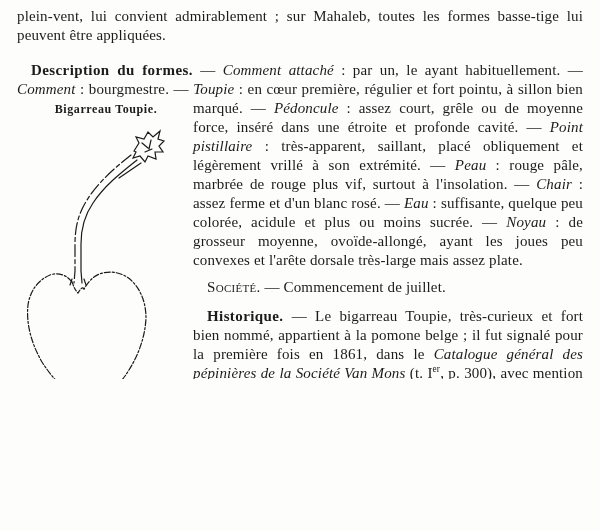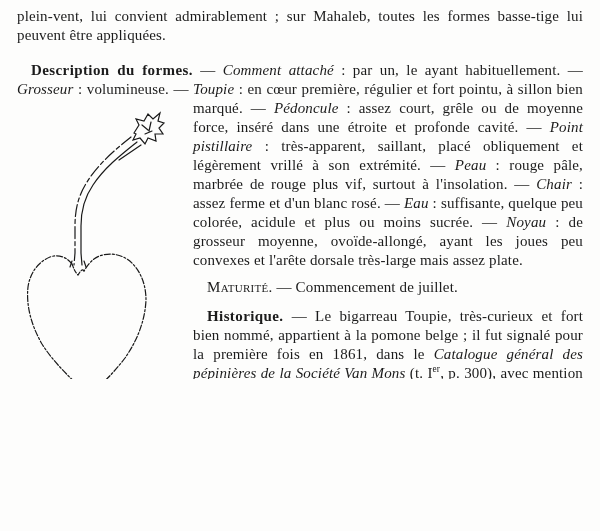--- a/index.html
+++ b/index.html
@@ -46,38 +46,39 @@
   .divider .dot  { position: absolute; left: 228px; top: 5px; width: 3px; height: 3px; background: #1b1b1b; border-radius: 50%; }
   .divider .rule { position: absolute; left: 283px; top: 4px; width: 58px; height: 2.5px; background: #141414; }
 </style>
 </head>
 <body>
 
 <div class="page">
 
   <p class="p-open">plein-vent, lui convient admirablement ; sur Mahaleb, toutes les formes basse-tige lui peuvent être appliquées.</p>
 
-  <p class="indent"><span><span class="bd">Description du formes.</span><span> — </span><span class="it">Comment attaché</span><span> : par un, le ayant habituellement. — </span><span class="it">Grosseur</span><span> : volumineuse. — </span><span class="it">Toupie</span><span> : en cœur première, régulier et fort pointu, </span></span><span class="figure">
+  <p class="indent"><span><span class="bd">Description du formes.</span><span> — </span><span class="it">Comment attaché</span><span> : par un, le ayant habituellement. — </span><span class="it">Comment</span><span> : bourgmestre. — </span><span class="it">Toupie</span><span> : en cœur première, régulier et fort pointu, </span></span><span class="figure">
+        <span class="fig-caption">Bigarreau Toupie.</span>
         <svg width="162" height="300" viewBox="0 0 162 300" fill="none" stroke="#1a1a1a" stroke-width="1.2" stroke-linecap="round">
 
         <path d="M 116 32 L 121 24 L 118 18 L 126 20 L 130 13 L 135 18 L 142 12 L 140 20 L 146 22 L 141 27 L 145 33 L 137 33 L 138 40 L 130 37 L 127 43 L 122 37 L 115 39 L 118 33 Z"></path>
         <path d="M 124 24 L 130 29 M 133 21 L 131 30 M 127 33 L 134 30"></path>
 
         <path d="M 119 41 C 104 53, 87 66, 75 84 C 66 97, 63 110, 63 125 L 63 152 L 64 164"></path>
         <path stroke-dasharray="12 3 4 3" d="M 113 36 C 98 48, 81 62, 69 81 C 60 95, 57 109, 57 125 L 57 152 L 56 164"></path>
         <path d="M 101 59 L 123 44"></path>
         <path d="M 54 160 L 52 166 M 66 160 L 68 166"></path>
 
         <path stroke-dasharray="6 2 2 2" d="M 54 163 C 49 156, 40 153, 32 156 C 20 161, 12 172, 10 186 C 8 204, 13 224, 24 243 C 34 259, 49 274, 62 286 L 70 295"></path>
         <path stroke-dasharray="6 2 2 2" d="M 70 295 C 80 287, 95 273, 107 257 C 119 240, 127 220, 128 199 C 128 183, 122 167, 109 158 C 98 151, 84 152, 76 158 C 72 161, 69 165, 66 170"></path>
         <path stroke-dasharray="4 2" d="M 54 163 C 56 168, 57 171, 60 174 C 62 171, 64 167, 66 170"></path>
       </svg>
       </span><span><span>à sillon bien marqué. — </span><span class="it">Pédoncule</span><span> : assez court, grêle ou de moyenne force, inséré dans une étroite et profonde cavité. — </span><span class="it">Point pistillaire</span><span> : très-apparent, saillant, placé obliquement et légèrement vrillé à son extrémité. — </span><span class="it">Peau</span><span> : rouge pâle, marbrée de rouge plus vif, surtout à l'insolation. — </span><span class="it">Chair</span><span> : assez ferme et d'un blanc rosé. — </span><span class="it">Eau</span><span> : suffisante, quelque peu colorée, acidule et plus ou moins sucrée. — </span><span class="it">Noyau</span><span> : de grosseur moyenne, ovoïde-allongé, ayant les joues peu convexes et l'arête dorsale très-large mais assez plate.</span></span></p>
 
-  <p class="mq"><span class="sc">Maturité.</span><span> — Commencement de juillet.</span></p>
+  <p class="mq"><span class="sc">Société.</span><span> — Commencement de juillet.</span></p>
 
 
   <p class="hist indent"><span class="bd">Historique.</span><span> — Le bigarreau Toupie, très-curieux et fort bien nommé, appartient à la pomone belge ; il fut signalé pour la première fois en 1861, dans le </span><span class="it">Catalogue général des pépinières de la Société Van Mons</span><span> (t. I</span><span class="sup">er</span><span>, p. 300), avec mention du nom de son obtenteur, M. Henrard, bourgmestre à Couthuin, près Huy, en la province de Liège. Ce fruit ressemble beaucoup, pour la forme et le coloris, au bigarreau Richelieu, décrit ci dessus (p. 235), mais il en diffère essentiellement par sa maturité, d'un mois plus tardive, et par son arbre. Il lui est également inférieur en qualité.</span></p>
 
   <div class="divider">
     <span class="dot"></span>
     <span class="rule"></span>
   </div>
 
 </div>

